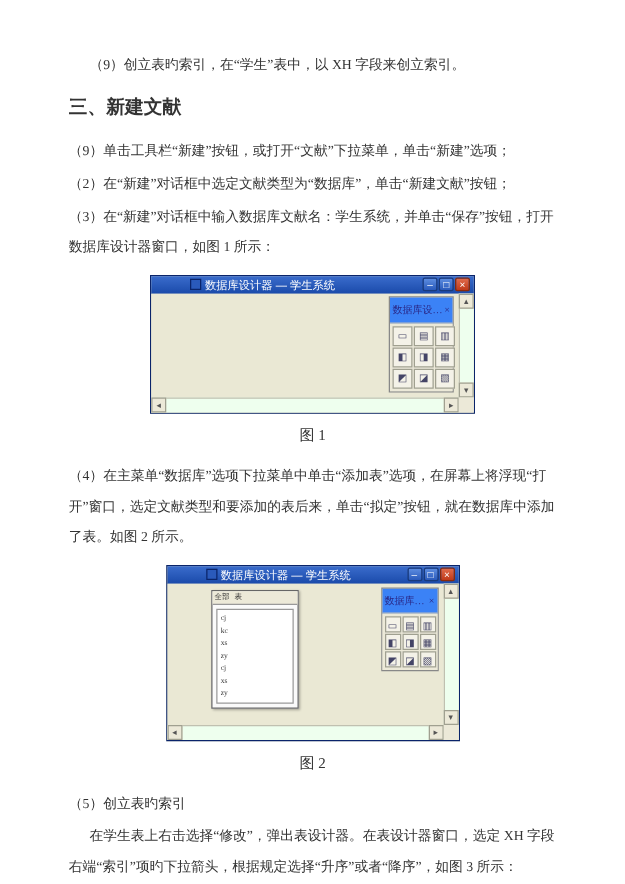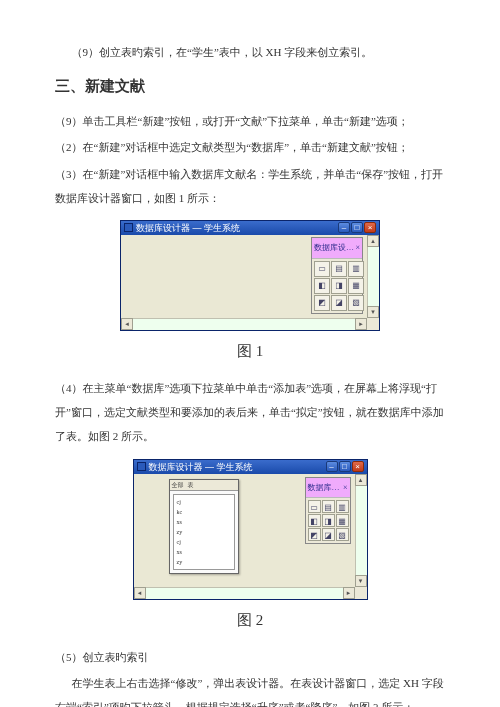--- a/index.html
+++ b/index.html
@@ -13,21 +13,21 @@
       line-height: 2.2;
     }
     .para { text-indent: 1.5em; margin-bottom: 2px; }
     .para.no-indent { text-indent: 0; }
     .heading {
       font-size: 15px;
       font-weight: bold;
       margin: 6px 0 6px 0;
     }
     .fig-wrap { text-align: center; margin: 10px 0 4px 0; }
-    .fig-caption { text-align: center; font-size: 15px; margin: 0 0 8px 0; }
+    .fig-caption { text-align: center; font-size: 12px; margin: 0 0 8px 0; }
 
     
     .win {
       display: inline-block;
       border: 1px solid #0a246a;
       background: #e8e8d0;
       text-align: left;
       vertical-align: top;
     }
     .titlebar {
@@ -79,21 +79,21 @@
     .sb-right { right:12px; bottom:0; }
     .corner { position:absolute; right:0; bottom:0; width:12px; height:12px; background:#ece9d8; }
 
     .toolbox {
       position: absolute; right: 16px; top: 2px;
       width: 52px;
       background: #ece9d8; border:1px solid #888;
       font-family: "SimSun", serif;
     }
     .toolbox .tb-title {
-      font-size: 8px; background:#f0abfc; color:#2a2a8a;
+      font-size: 8px; background:#3b82f6; color:#2a2a8a;
       padding:1px 2px; border-bottom:1px solid #bbb;
       display:flex; justify-content:space-between;
     }
     .toolbox .tb-grid {
       display:grid; grid-template-columns: repeat(3, 16px);
       gap:1px; padding:2px; background:#ece9d8;
     }
     .tb-btn {
       width:16px; height:16px; background:#f4f2e8;
       border:1px solid #a0a090; font-size:8px; line-height:14px;
@@ -110,21 +110,21 @@
       height:11px; background:#ece9d8; border-bottom:1px solid #999;
       font-size:6px; display:flex; gap:4px; padding:0 2px; line-height:11px; color:#333;
     }
     .dialog .dlg-list {
       background:#fff; margin:3px; border:1px solid #999;
       font-size:6px; line-height:10px; padding:2px 3px; color:#333;
       height:76px;
     }
 
     .inner-title {
-      display:flex; align-items:center; gap:3px;
+      display:flex; align-items:center; gap:3px;margin-left:28px;
     }
     .win-icon { width:9px; height:9px; background:#2a5abb; border:1px solid #0a246a; }
   </style>
 </head>
 <body>
 
 <p class="para">（9）创立表旳索引，在“学生”表中，以 XH 字段来创立索引。</p>
 <p class="heading">三、新建文献</p>
 <p class="para no-indent">（9）单击工具栏“新建”按钮，或打开“文献”下拉菜单，单击“新建”选项；</p>
 <p class="para no-indent">（2）在“新建”对话框中选定文献类型为“数据库”，单击“新建文献”按钮；</p>

